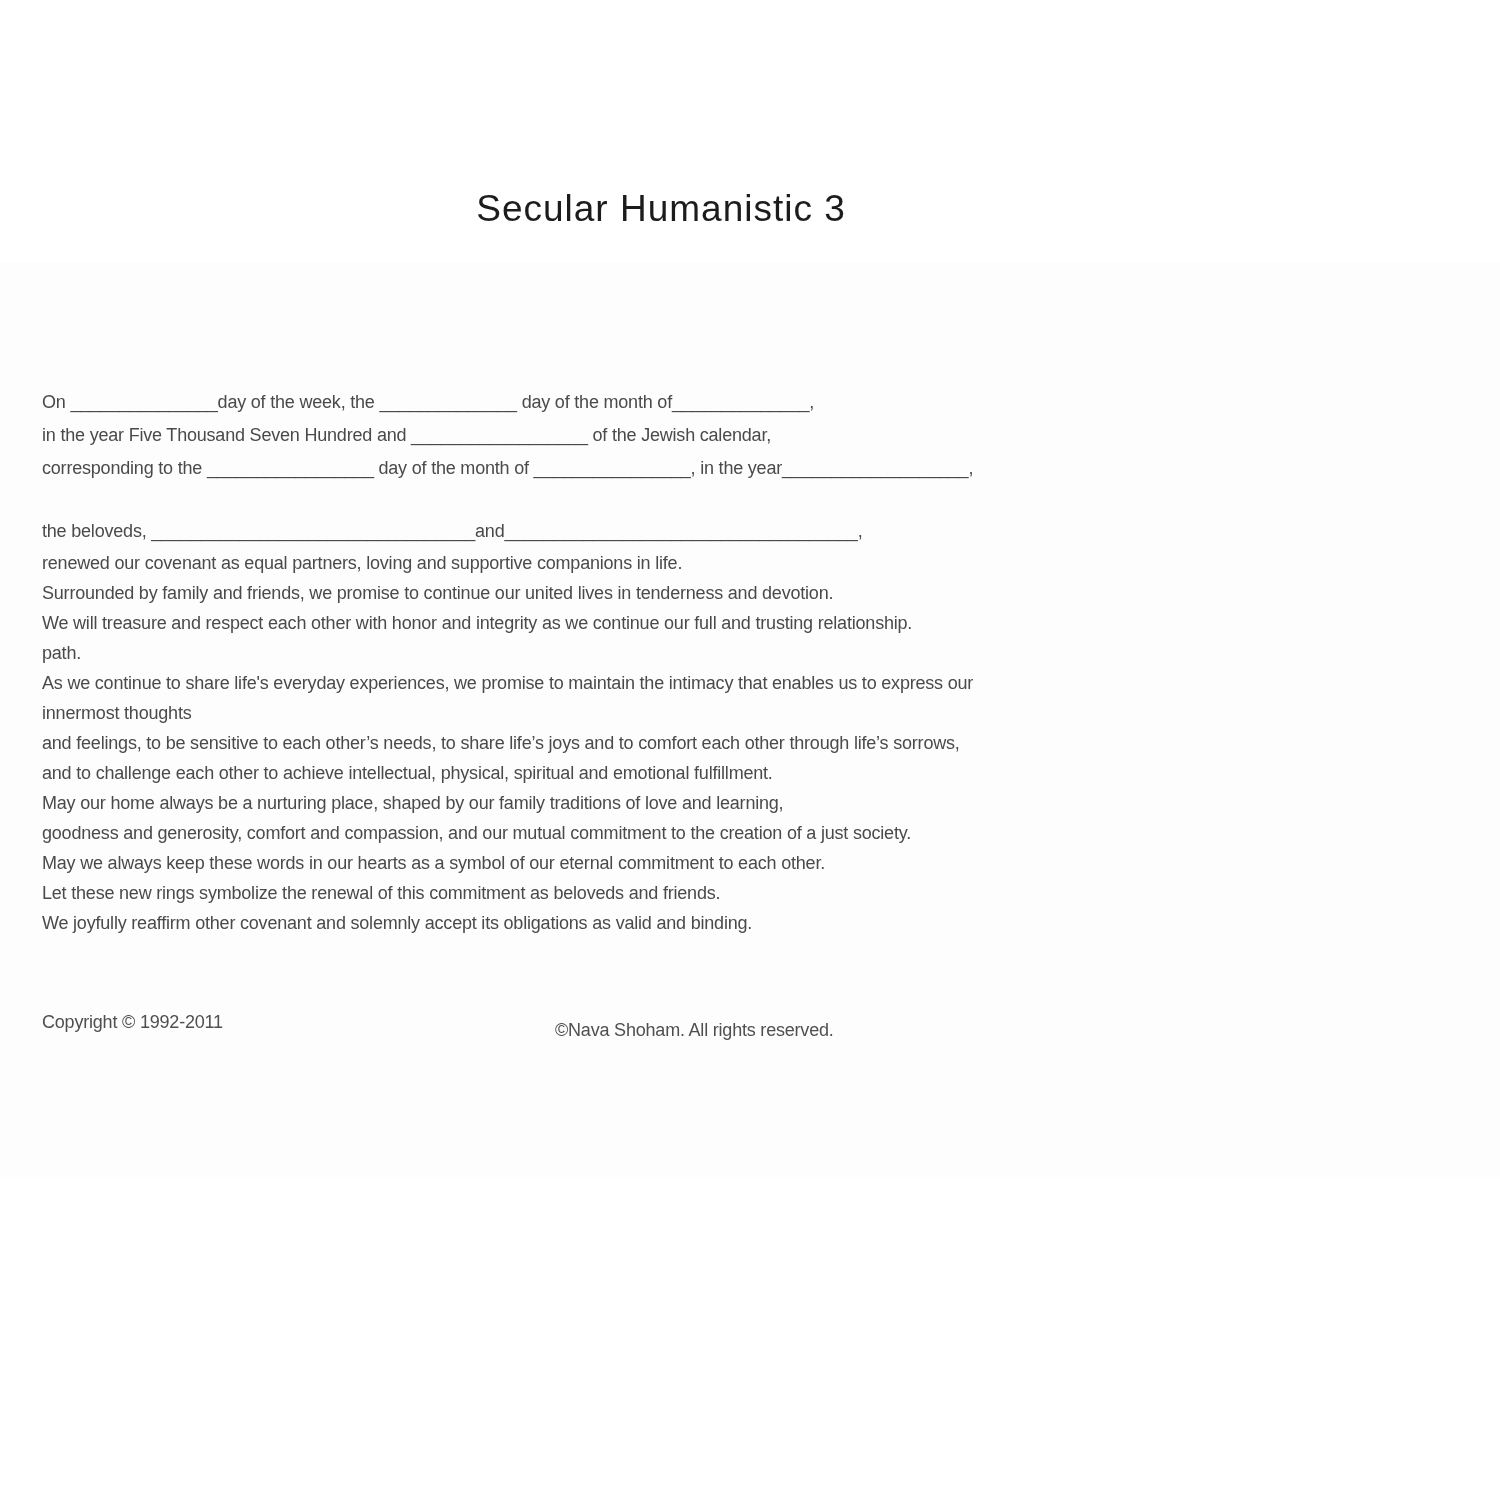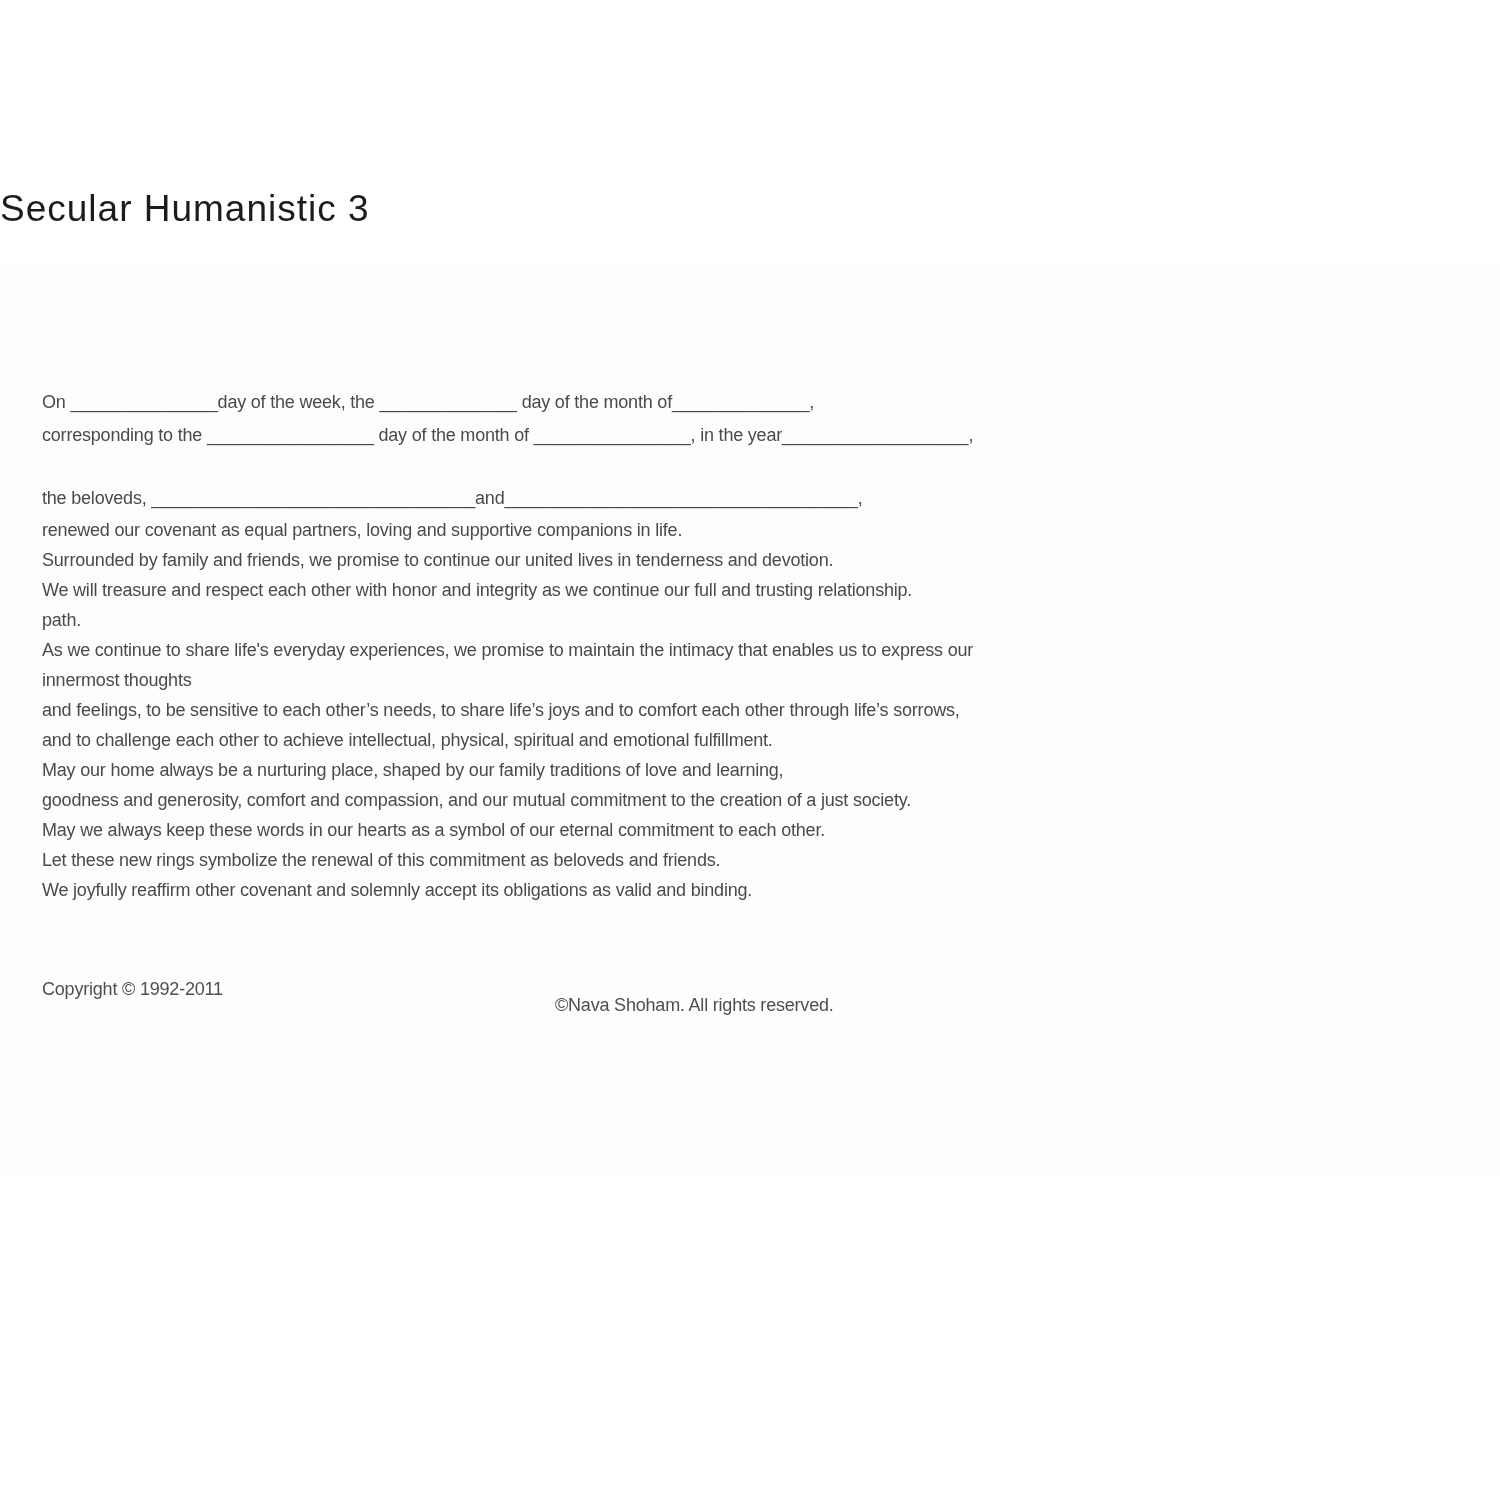--- a/index.html
+++ b/index.html
@@ -20,21 +20,21 @@
     left: 0;
     width: 1500px;
     height: 915px;
     background: #fdfdfd;
   }
   .page-title {
     position: absolute;
     top: 188px;
     left: 0;
     width: 1322px;
-    text-align: left;
+    text-align: center;
     font-size: 37px;
     font-weight: 400;
     letter-spacing: 1px;
     color: #1c1c1c;
     white-space: pre;
   }
   .doc {
     position: absolute;
     left: 42px;
     top: 386px;
@@ -67,35 +67,36 @@
   }
   .copyright-left {
     position: absolute;
     left: 0;
     top: 0;
     white-space: pre;
   }
   .copyright-right {
     position: absolute;
     left: 513px;
-    top: 16px;
+    top: 8px;
     white-space: pre;
   }
 </style>
 </head>
 <body>
 
 <div class="content-band"></div>
 
 <div class="page-title">Secular Humanistic 3</div>
 
 <div class="doc">
 
   <div class="opening">
     <div class="line">On _______________day of the week, the ______________ day of the month of______________,</div>
+    <div class="line">in the year Five Thousand Seven Hundred and __________________ of the Jewish calendar,</div>
     <div class="line">corresponding to the _________________ day of the month of ________________, in the year___________________,</div>
   </div>
 
   <div class="beloveds-line">the beloveds, _________________________________and____________________________________,</div>
 
   <div class="covenant">
     <div class="line">renewed our covenant as equal partners, loving and supportive companions in life.</div>
     <div class="line">Surrounded by family and friends, we promise to continue our united lives in tenderness and devotion.</div>
     <div class="line">We will treasure and respect each other with honor and integrity as we continue our full and trusting relationship.</div>
     <div class="line">path.</div>

